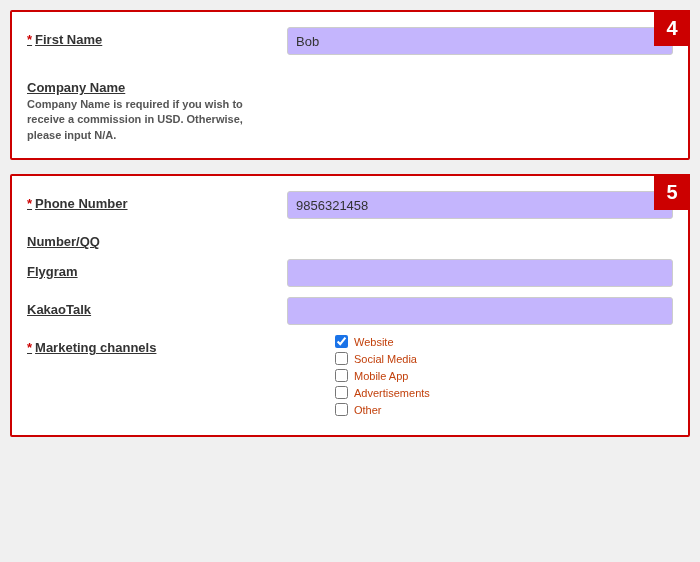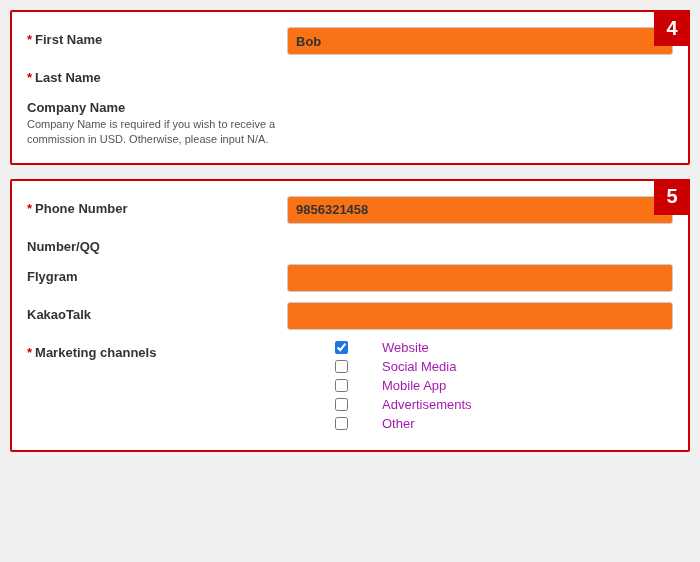--- a/index.html
+++ b/index.html
@@ -57,48 +57,49 @@
     .label-col {
       width: 260px;
       flex-shrink: 0;
       padding-top: 5px;
       padding-right: 10px;
     }
 
     .label-col .field-label {
       font-weight: bold;
       font-size: 13px;
+      text-decoration: underline;
     }
 
     .label-col .field-label .required {
       color: #cc0000;
       margin-right: 3px;
     }
 
     .label-col .field-description {
       font-size: 11px;
       color: #555;
       margin-top: 2px;
       line-height: 1.4;
+      font-weight: bold;
     }
 
     .input-col {
       flex: 1;
     }
 
     .form-input {
       width: 100%;
       border: 1px solid #ccc;
       border-radius: 3px;
       padding: 5px 8px;
       font-size: 13px;
       color: #333;
-      background: #f97316;
+      background: #c4b5fd;
       height: 28px;
-      font-weight: bold;
     }
 
     .checkboxes-col {
       flex: 1;
     }
 
     .checkbox-item {
       display: flex;
       align-items: center;
       margin-bottom: 4px;
@@ -106,24 +107,23 @@
 
     .checkbox-item input[type="checkbox"] {
       margin-right: 6px;
       width: 13px;
       height: 13px;
       cursor: pointer;
       accent-color: #1a73e8;
     }
 
     .checkbox-item label {
-      font-size: 13px;
-      color: #a21caf;
+      font-size: 11px;
+      color: #c2410c;
       cursor: pointer;
-      margin-left: 28px;
     }
 
     .checkbox-item input[type="checkbox"]:checked {
       accent-color: #1a73e8;
     }
   </style>
 </head>
 <body>
 
 <div class="section-card">
@@ -134,25 +134,20 @@
       <div class="field-label">
         <span class="required">*</span><span>First Name</span>
       </div>
     </div>
     <div class="input-col">
       <input class="form-input" type="text" value="Bob" style="">
     </div>
   </div>
 
   <div class="form-row">
-    <div class="label-col">
-      <div class="field-label">
-        <span class="required">*</span><span>Last Name</span>
-      </div>
-    </div>
   </div>
 
   <div class="form-row">
     <div class="label-col">
       <div class="field-label">
         <span>Company Name</span>
       </div>
       <div class="field-description">Company Name is required if you wish to receive a commission in USD. Otherwise, please input N/A.</div>
     </div>
   </div>

